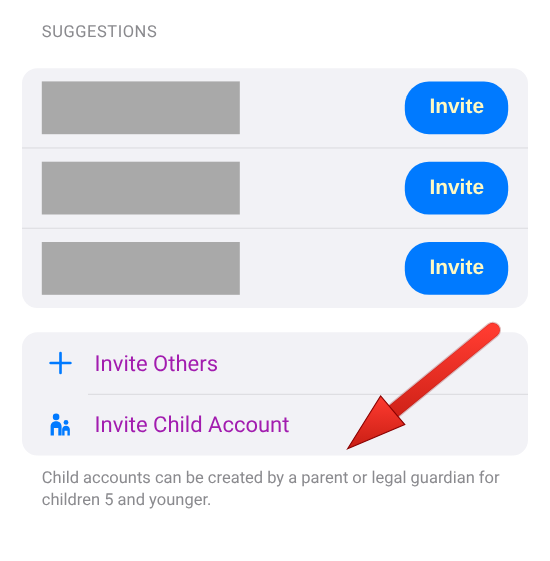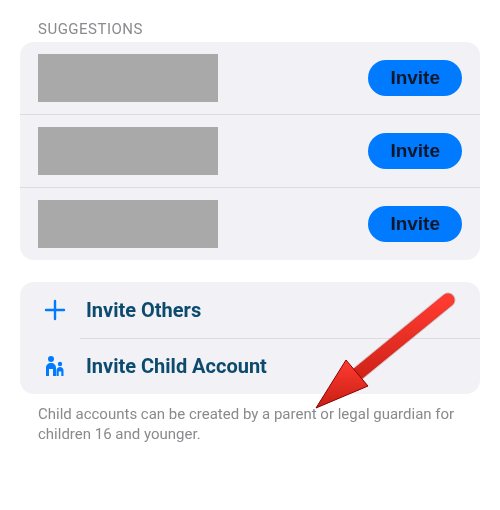--- a/index.html
+++ b/index.html
@@ -10,21 +10,21 @@
     height: 510px;
     padding: 20px 20px 0 20px;
     color: #000;
     position: relative;
   }
   .section-header {
     font-size: 15px;
     font-weight: 400;
     color: #8a8a8e;
     letter-spacing: 0.5px;
-    margin: 0 0 4px 18px;
+    margin: 0 0 24px 18px;
   }
   .card {
     background: #f2f2f6;
     border-radius: 14px;
     overflow: hidden;
   }
   .suggestion-row {
     display: flex;
     align-items: center;
     padding: 12px 18px;
@@ -33,42 +33,42 @@
   .suggestion-row:last-child { border-bottom: none; }
   .placeholder {
     width: 180px;
     height: 48px;
     background: #a9a9a9;
     flex-shrink: 0;
   }
   .spacer { flex: 1; }
   .invite-btn {
     background: #007aff;
-    color: #0f172a;
+    color: #fef9c3;
     border: none;
     border-radius: 22px;
-    height: 36px;
+    height: 48px;
     padding: 0 22px;
     font-size: 19px;
     font-weight: 600;
     cursor: pointer;
   }
   .actions-card {
     margin-top: 22px;
     background: #f2f2f6;
     border-radius: 14px;
     overflow: hidden;
   }
   .action-row {
     display: flex;
     align-items: center;
     padding: 16px 8px 16px 18px;
-    color: #0c4a6e;
+    color: #a21caf;
     font-size: 20px;
-    font-weight: 700;
+    font-weight: 400;
     cursor: pointer;
     position: relative;
   }
   .action-row + .action-row::before {
     content: '';
     position: absolute;
     top: 0;
     left: 60px;
     right: 0;
     height: 1px;
@@ -134,21 +134,21 @@
         <circle cx="8" cy="5" r="3"></circle>
         <path d="M8 9 C5 9 3 11 3 14 L3 22 L6 22 L6 15 L10 15 L10 22 L13 22 L13 14 C13 11 11 9 8 9 Z"></path>
         <circle cx="17" cy="10" r="2.2"></circle>
         <path d="M17 13 C15 13 13.5 14.3 13.5 16.3 L13.5 22 L15.7 22 L15.7 17.5 L18.3 17.5 L18.3 22 L20.5 22 L20.5 16.3 C20.5 14.3 19 13 17 13 Z"></path>
       </svg>
     </span>
     <span>Invite Child Account</span>
   </div>
 </div>
 
-<div class="footer-text">Child accounts can be created by a parent or legal guardian for children 16 and younger.</div>
+<div class="footer-text">Child accounts can be created by a parent or legal guardian for children 5 and younger.</div>
 
 <svg class="arrow" width="500" height="510" style="left:0;top:0;">
   <defs>
     <linearGradient id="arrGrad" x1="0" y1="0" x2="0" y2="1">
       <stop offset="0%" stop-color="#ff3b30"></stop>
       <stop offset="100%" stop-color="#c81e14"></stop>
     </linearGradient>
   </defs>
 
   <path d="M 448 300 L 338 390" stroke="url(#arrGrad)" stroke-width="13" stroke-linecap="round" fill="none"></path>

